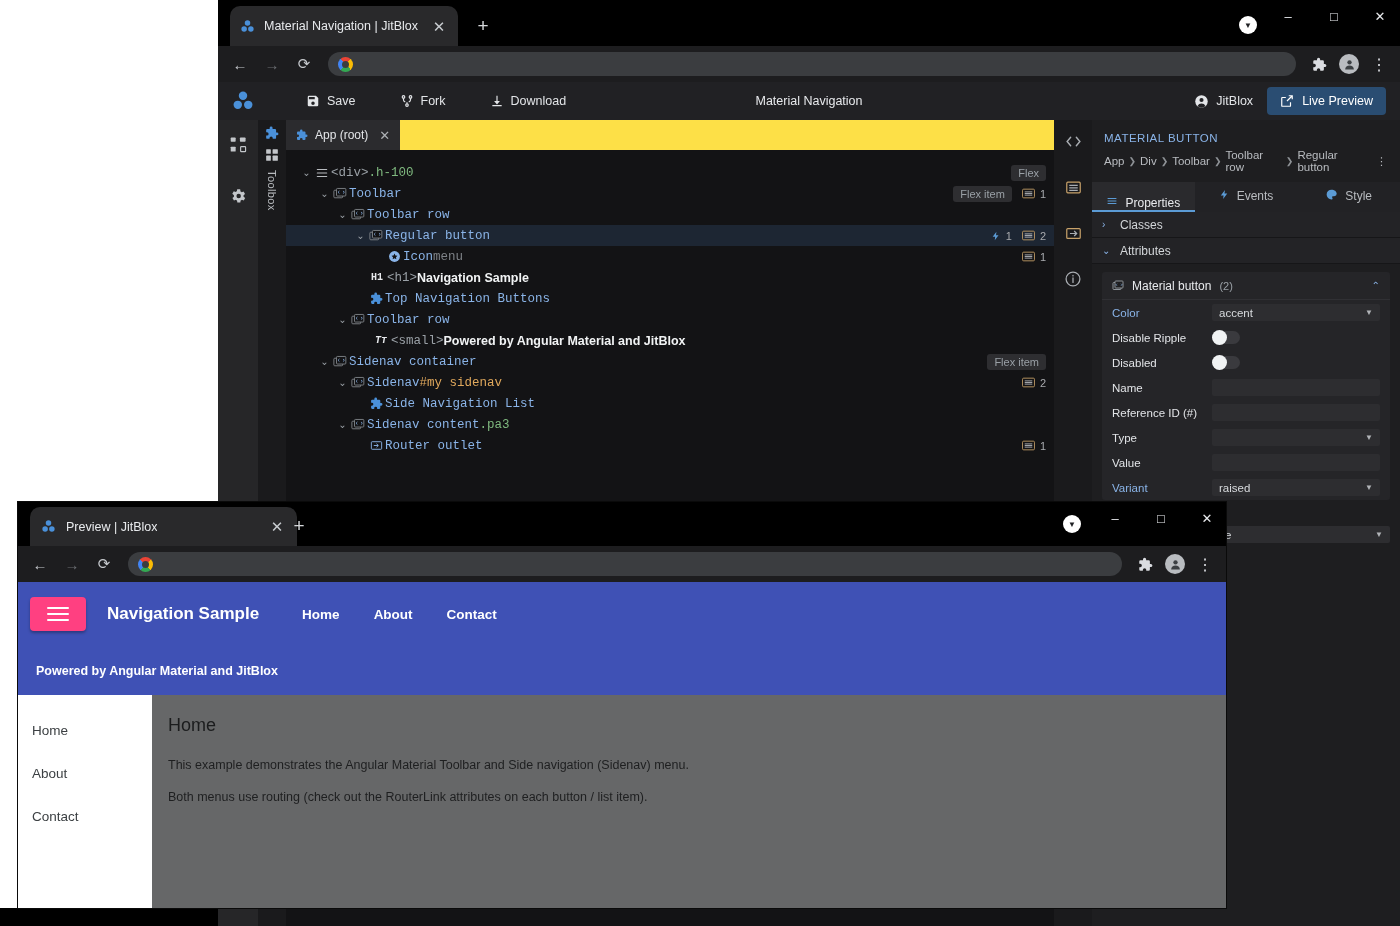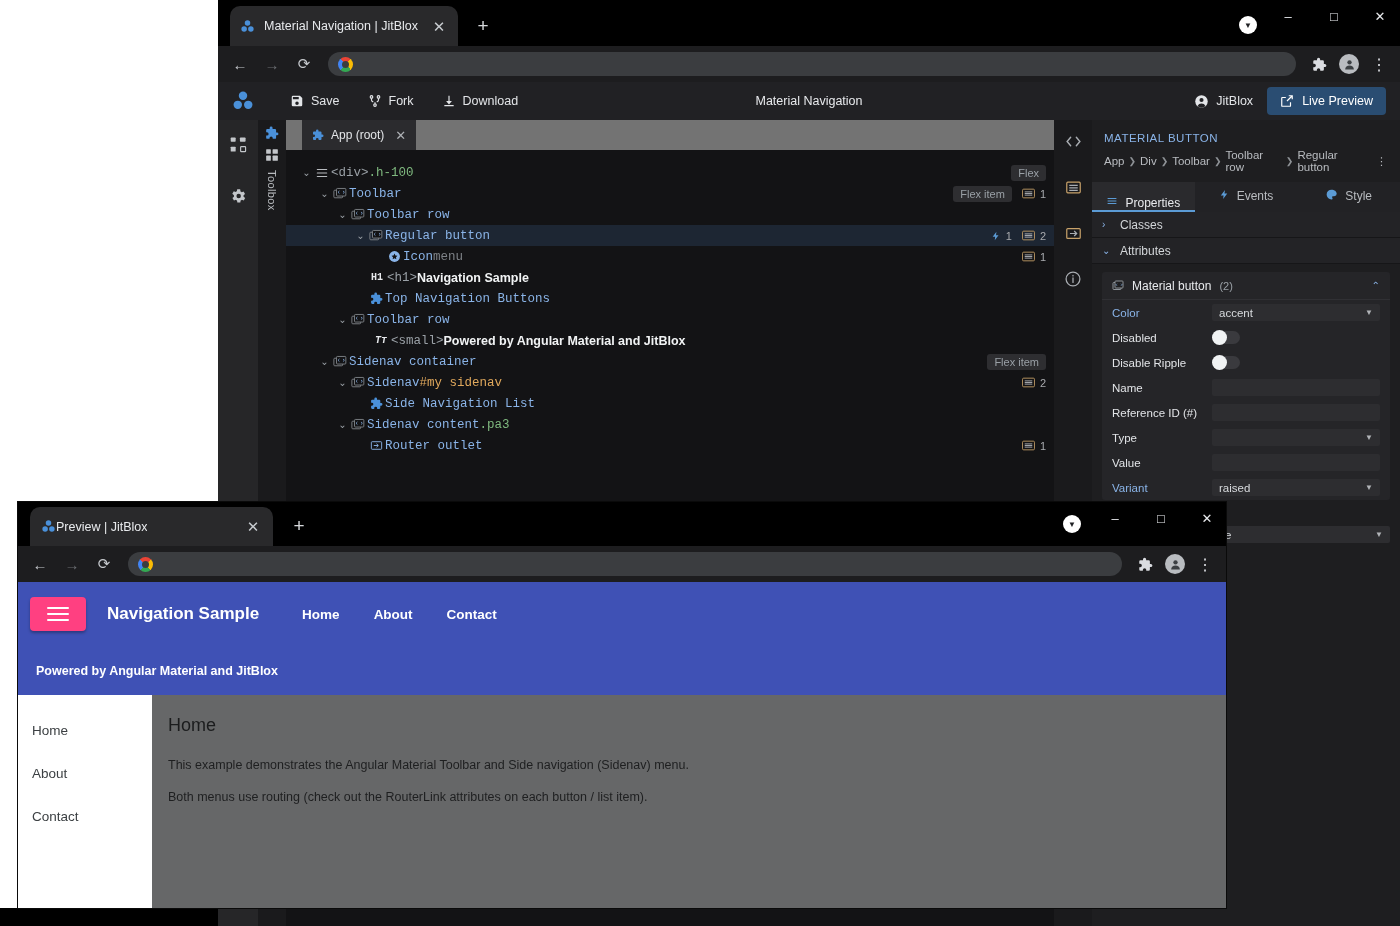--- a/index.html
+++ b/index.html
@@ -42,21 +42,21 @@
             position:relative; flex:none; }
   .g-logo:after { content:""; position:absolute; left:4px; top:4px; width:7px; height:7px;
                   border-radius:50%; background:#3b3d40; }
   .ext-icon { width:26px; height:26px; display:flex; align-items:center; justify-content:center; color:#dadce0; }
   .avatar-circle { width:20px; height:20px; border-radius:50%; background:#b9bcc0;
                    display:flex; align-items:center; justify-content:center; }
 
   
   #jb-app { position:absolute; left:0; top:82px; width:1182px; height:844px; background:#1e1e20; }
   #jb-topbar { height:38px; background:#212124; display:flex; align-items:center;
-               padding:0 14px; gap:0; position:relative; }
+               padding:0 14px; gap:16px; position:relative; }
   .jb-logo { width:22px; height:22px; flex:none; margin-right:22px; }
   .jb-tool { display:flex; align-items:center; gap:7px; color:#e3e5e8; font-size:12.5px;
              padding:0 14px; height:38px; }
   .jb-doc-title { position:absolute; left:0; right:0; text-align:center;
                   color:#e8eaed; font-size:12.5px; pointer-events:none; }
   .jb-right { margin-left:auto; display:flex; align-items:center; gap:14px; z-index:2; }
   .jb-user { display:flex; align-items:center; gap:7px; color:#e3e5e8; font-size:12.5px; }
   .jb-preview-btn { display:flex; align-items:center; gap:8px; background:#2a4d72;
                     color:#fff; font-size:12.5px; padding:7px 13px; border-radius:4px; }
 
@@ -67,21 +67,21 @@
              display:flex; flex-direction:column; align-items:center; gap:24px; }
   .rail-icon { width:28px; height:28px; display:flex; align-items:center; justify-content:center; color:#c3c6ca; }
 
   
   #jb-toolbox { width:28px; background:#1a1a1c; display:flex; flex-direction:column;
                 align-items:center; padding-top:6px; gap:8px; }
   .tbx-label { writing-mode:vertical-rl; color:#b9bcc0; font-size:11px; letter-spacing:.4px; }
 
   
   #jb-editor { flex:1; display:flex; flex-direction:column; background:#131315; min-width:0; }
-  #jb-tabbar { height:30px; background:#737373; display:flex; align-items:flex-end;padding-left:16px; }
+  #jb-tabbar { height:30px; background:#fde047; display:flex; align-items:flex-end; }
   .jb-tab { display:flex; align-items:center; gap:7px; background:#2b2b2e;
             height:30px; padding:0 10px; color:#e3e5e8; font-size:12px; }
   .jb-tab .x { color:#aeb1b5; font-size:13px; margin-left:4px; }
 
   #jb-tree { flex:1; background:#131315; padding-top:12px; position:relative; overflow:hidden; }
   .trow { position:relative; height:21px; display:flex; align-items:center;
           font-size:12.5px; white-space:nowrap; }
   .trow.sel { background:#1d2633; }
   .caret { width:13px; color:#9aa0a6; font-size:10px; flex:none; text-align:center; }
   .ticon { width:18px; flex:none; display:flex; align-items:center; justify-content:center; }
@@ -131,23 +131,23 @@
             display:flex; align-items:center; padding:0 7px; color:#d7dadd; font-size:11.5px; }
   .pfield .dd { margin-left:auto; color:#b0b3b7; font-size:8px; }
   .toggle { width:28px; height:13px; background:#3a3a3e; border-radius:7px; position:relative; }
   .toggle:after { content:""; position:absolute; left:0; top:-1px; width:15px; height:15px;
                   border-radius:50%; background:#f1f3f4; }
 
   
   #prev-window { position:absolute; left:18px; top:502px; width:1208px; height:406px;
                  background:#000000; box-shadow:0 0 0 1px #0a0a0a; }
   #prev-tabstrip { position:relative; height:44px; background:#000000; }
-  .ptab { position:absolute; left:12px; top:5px; width:243px; height:39px;
+  .ptab { position:absolute; left:12px; top:5px; width:267px; height:39px;
           background:#29292b; border-radius:10px 10px 0 0;
-          display:flex; align-items:center; padding:0 11px; gap:0; }
+          display:flex; align-items:center; padding:0 11px; gap:10px; }
   #prev-navbar { height:36px; background:#1d1d1f; display:flex; align-items:center;
                  padding:0 8px; gap:4px; }
 
   
   #prev-app { position:relative; height:326px; background:#ffffff; overflow:hidden; }
   #mat-toolbar { height:113px; background:#3f51b5; color:#fff; padding:0 12px; }
   .mt-row1 { height:64px; display:flex; align-items:center; gap:0; }
   .menu-btn { width:56px; height:34px; background:#ff4081; border-radius:4px;
               display:flex; align-items:center; justify-content:center; flex:none;
               box-shadow:0 2px 3px rgba(0,0,0,.3); }
@@ -624,25 +624,25 @@
             </div>
             <div>
                 <div class="prow">
                   <span class="plabel">Color</span>
                   <span class="pfield">
                     <span>accent</span>
                     <span class="dd">▼</span>
                   </span>
                 </div>
                 <div class="prow">
-                  <span class="plabel w">Disabled</span>
+                  <span class="plabel w">Disable Ripple</span>
                   <span class="toggle"></span>
                 </div>
                 <div class="prow">
-                  <span class="plabel w">Disable Ripple</span>
+                  <span class="plabel w">Disabled</span>
                   <span class="toggle"></span>
                 </div>
                 <div class="prow">
                   <span class="plabel w">Name</span>
                   <span class="pfield">
                     <span></span>
                   </span>
                 </div>
                 <div class="prow">
                   <span class="plabel w">Reference ID (#)</span>

